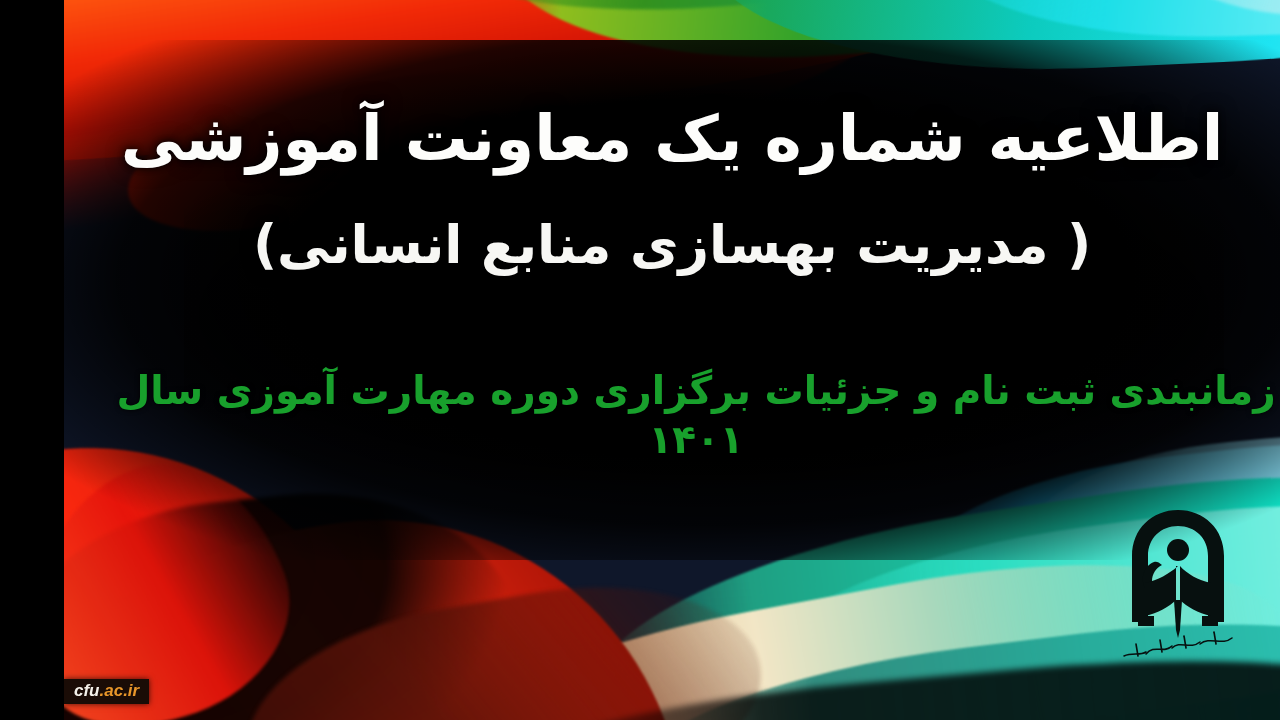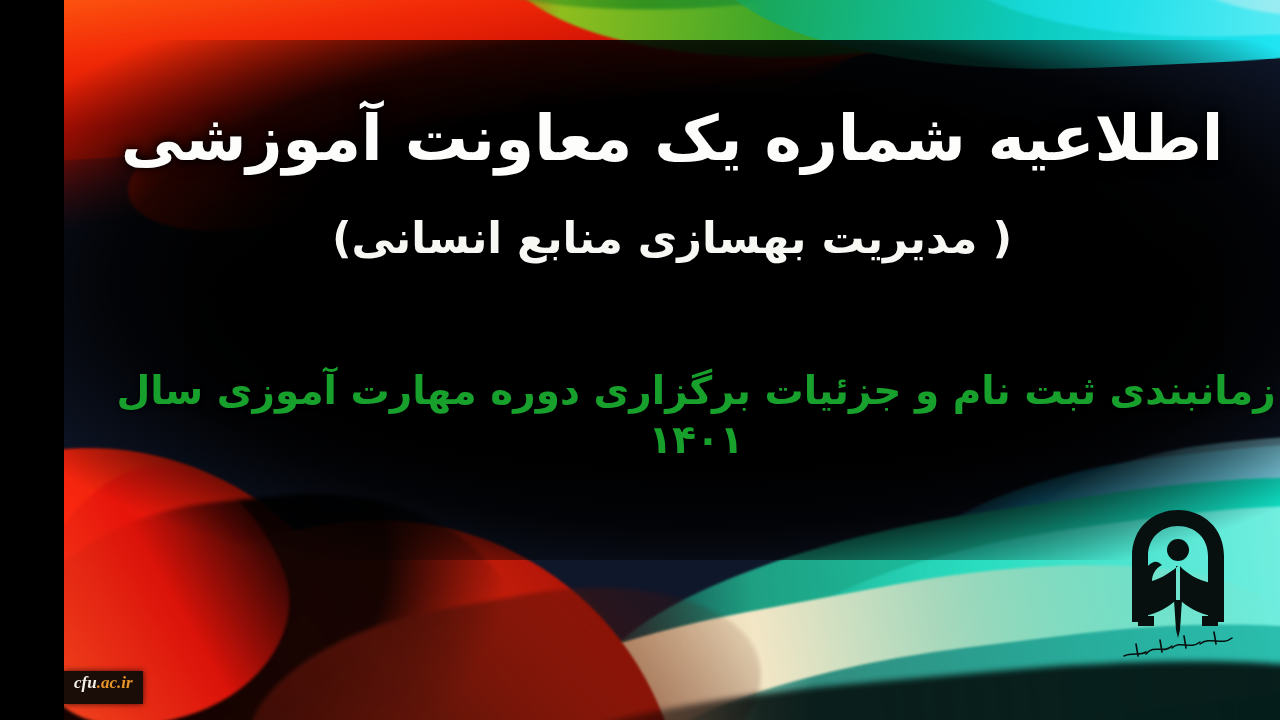--- a/index.html
+++ b/index.html
@@ -211,21 +211,21 @@
     color:#fdfdfb;
     font-size:63px;line-height:1.12;
     font-weight:bold;
     letter-spacing:0px;
     text-shadow:0 0 6px rgba(0,0,0,.95), 0 0 18px rgba(0,0,0,.9);
   }
   .subtitle{
     position:absolute;left:0;right:0;top:213px;
     text-align:center;
     color:#f7f7f4;
-    font-size:43px;line-height:1.2;
+    font-size:53px;line-height:1.2;
     font-weight:bold;
     text-shadow:0 0 6px rgba(0,0,0,.95), 0 0 16px rgba(0,0,0,.9);
   }
   .greenline{
     position:absolute;left:0;right:0;top:367px;
     text-align:center;
     color:#18a02c;
     font-size:39px;line-height:1.25;
     font-weight:bold;
     text-shadow:0 0 5px rgba(0,0,0,.9);
@@ -236,22 +236,22 @@
   .logo{
     position:absolute;right:38px;bottom:48px;
     width:128px;height:168px;
   }
   .logo svg{display:block;width:100%;height:100%;}
 
   
   .watermark{
     position:absolute;left:0;bottom:16px;
     background:#1a0c06;
-    padding:3px 10px 12px 10px;
-    font-family:Liberation Serif, serif;
+    padding:3px 10px 4px 10px;
+    font-family:Liberation Sans, sans-serif;
     font-style:italic;font-weight:bold;
     font-size:17px;line-height:1.05;
     direction:ltr;
     box-shadow:0 0 6px rgba(0,0,0,.7);
   }
   .wm-a{color:#f4f1ea;}
   .wm-b{color:#e8962a;}
 </style>
 </head>
 <body>

